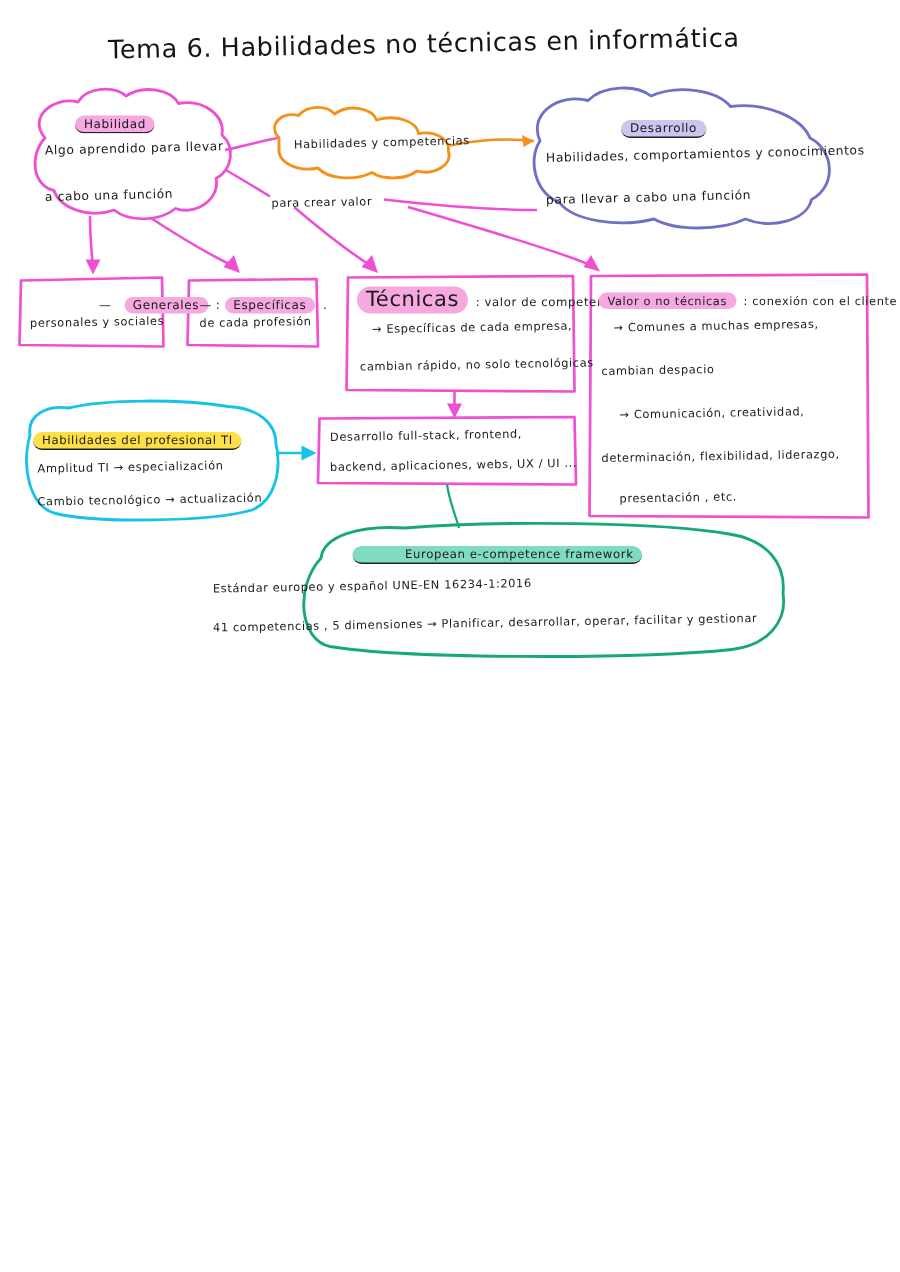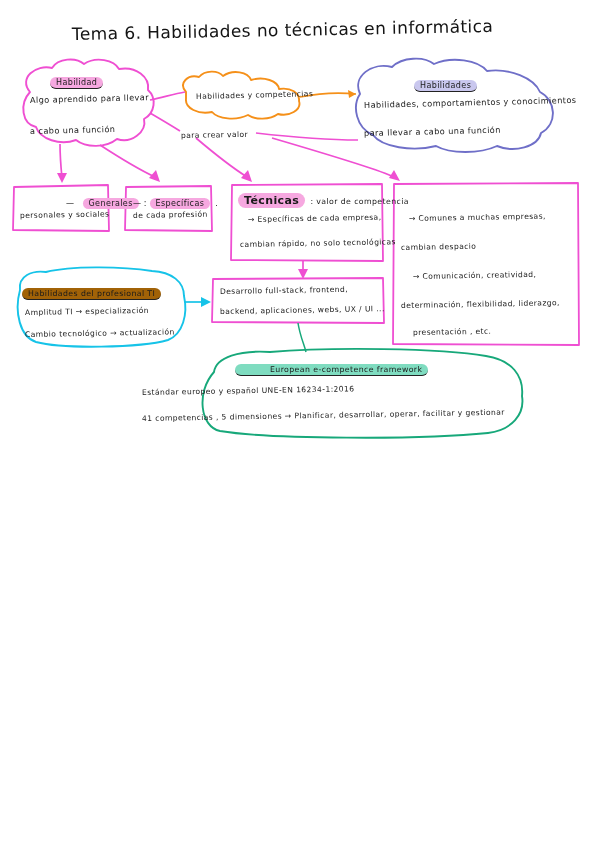--- a/index.html
+++ b/index.html
@@ -33,21 +33,21 @@
 
   
   .hl{
     display:inline-block;
     padding:1px 6px 1px 6px;
     border-radius:9px;
     white-space:nowrap;
   }
   .hl-pink{background:#f6a8e0;}
   .hl-purple{background:#c9c7ee;}
-  .hl-cyan{background:#a16207;}
+  .hl-cyan{background:#fde047;}
   .hl-green{background:#7fdcc0;padding-left:35px;}
   .hl-u{border-bottom:1.3px solid #222;}
 
   .line{position:absolute;white-space:nowrap;font-size:8.2px;color:#1a1a1a;}
   .line.sm{font-size:7.6px;}
 
   
   .bubble-text{position:absolute;}
 </style>
 </head>
@@ -145,21 +145,21 @@
 
   <div class="bubble-text" style="left:50px;top:70px;">
     <span class="hl hl-pink hl-u hw" style="font-size:8px;">Habilidad</span>
   </div>
   <div class="line hw tilt" style="left:30px;top:95px;">Algo aprendido para llevar</div>
   <div class="line hw tilt" style="left:30px;top:126px;">a cabo una función</div>
 
   <div class="line hw tilt" style="left:196px;top:92px;font-size:7.6px;">Habilidades y competencias</div>
 
   <div class="bubble-text" style="left:414px;top:73px;">
-    <span class="hl hl-purple hl-u hw" style="font-size:8px;">Habilidades</span>
+    <span class="hl hl-purple hl-u hw" style="font-size:8px;">Desarrollo</span>
   </div>
   <div class="line hw tilt" style="left:364px;top:100px;">Habilidades, comportamientos y conocimientos</div>
   <div class="line hw tilt" style="left:364px;top:128px;">para llevar a cabo una función</div>
 
   <div class="line hw sm" style="left:181px;top:131px;transform:rotate(-1deg);">para crear valor</div>
 
   <div class="bubble-text" style="left:22px;top:191px;margin-left:44px;">
     <span class="hw" style="font-size:8px;">—</span>
     <span class="hl hl-pink hw" style="font-size:8px;margin-left:3px;">Generales</span>
     <span class="hw" style="font-size:8px;">:</span>
@@ -167,26 +167,30 @@
   <div class="line hw sm tilt2" style="left:20px;top:211px;">personales y sociales</div>
 
   <div class="bubble-text" style="left:133px;top:191px;">
     <span class="hw" style="font-size:8px;">—</span>
     <span class="hl hl-pink hw" style="font-size:8px;margin-left:3px;text-align:right;">Específicas</span>
     <span class="hw" style="font-size:8px;">.</span>
   </div>
   <div class="line hw sm tilt2" style="left:133px;top:211px;">de cada profesión</div>
 
   <div class="bubble-text" style="left:238px;top:189px;">
-    <span class="hl hl-pink hw" style="font-size:11px;font-weight:bold;">Técnicas</span>
+    <span class="hl hl-pink hw" style="font-size:14px;">Técnicas</span>
     <span class="hw" style="font-size:7.8px;">: valor de competencia</span>
   </div>
   <div class="line hw sm tilt2" style="left:248px;top:215px;">→  Específicas de cada empresa,</div>
   <div class="line hw sm tilt2" style="left:240px;top:240px;">cambian rápido, no solo tecnológicas</div>
 
+  <div class="bubble-text" style="left:399px;top:188px;">
+    <span class="hl hl-pink hw" style="font-size:7.6px;">Valor o no técnicas</span>
+    <span class="hw" style="font-size:7.6px;">: conexión con el cliente</span>
+  </div>
   <div class="line hw sm tilt2" style="left:409px;top:214px;">→   Comunes a muchas empresas,</div>
   <div class="line hw sm tilt2" style="left:401px;top:243px;">cambian despacio</div>
   <div class="line hw sm tilt2" style="left:413px;top:272px;">→  Comunicación, creatividad,</div>
   <div class="line hw sm tilt2" style="left:401px;top:301px;">determinación, flexibilidad, liderazgo,</div>
   <div class="line hw sm tilt2" style="left:413px;top:328px;">presentación , etc.</div>
 
   <div class="bubble-text" style="left:22px;top:281px;">
     <span class="hl hl-cyan hl-u hw" style="font-size:7.8px;">Habilidades del profesional TI</span>
   </div>
   <div class="line hw sm tilt2" style="left:25px;top:308px;">Amplitud TI  →  especialización</div>

